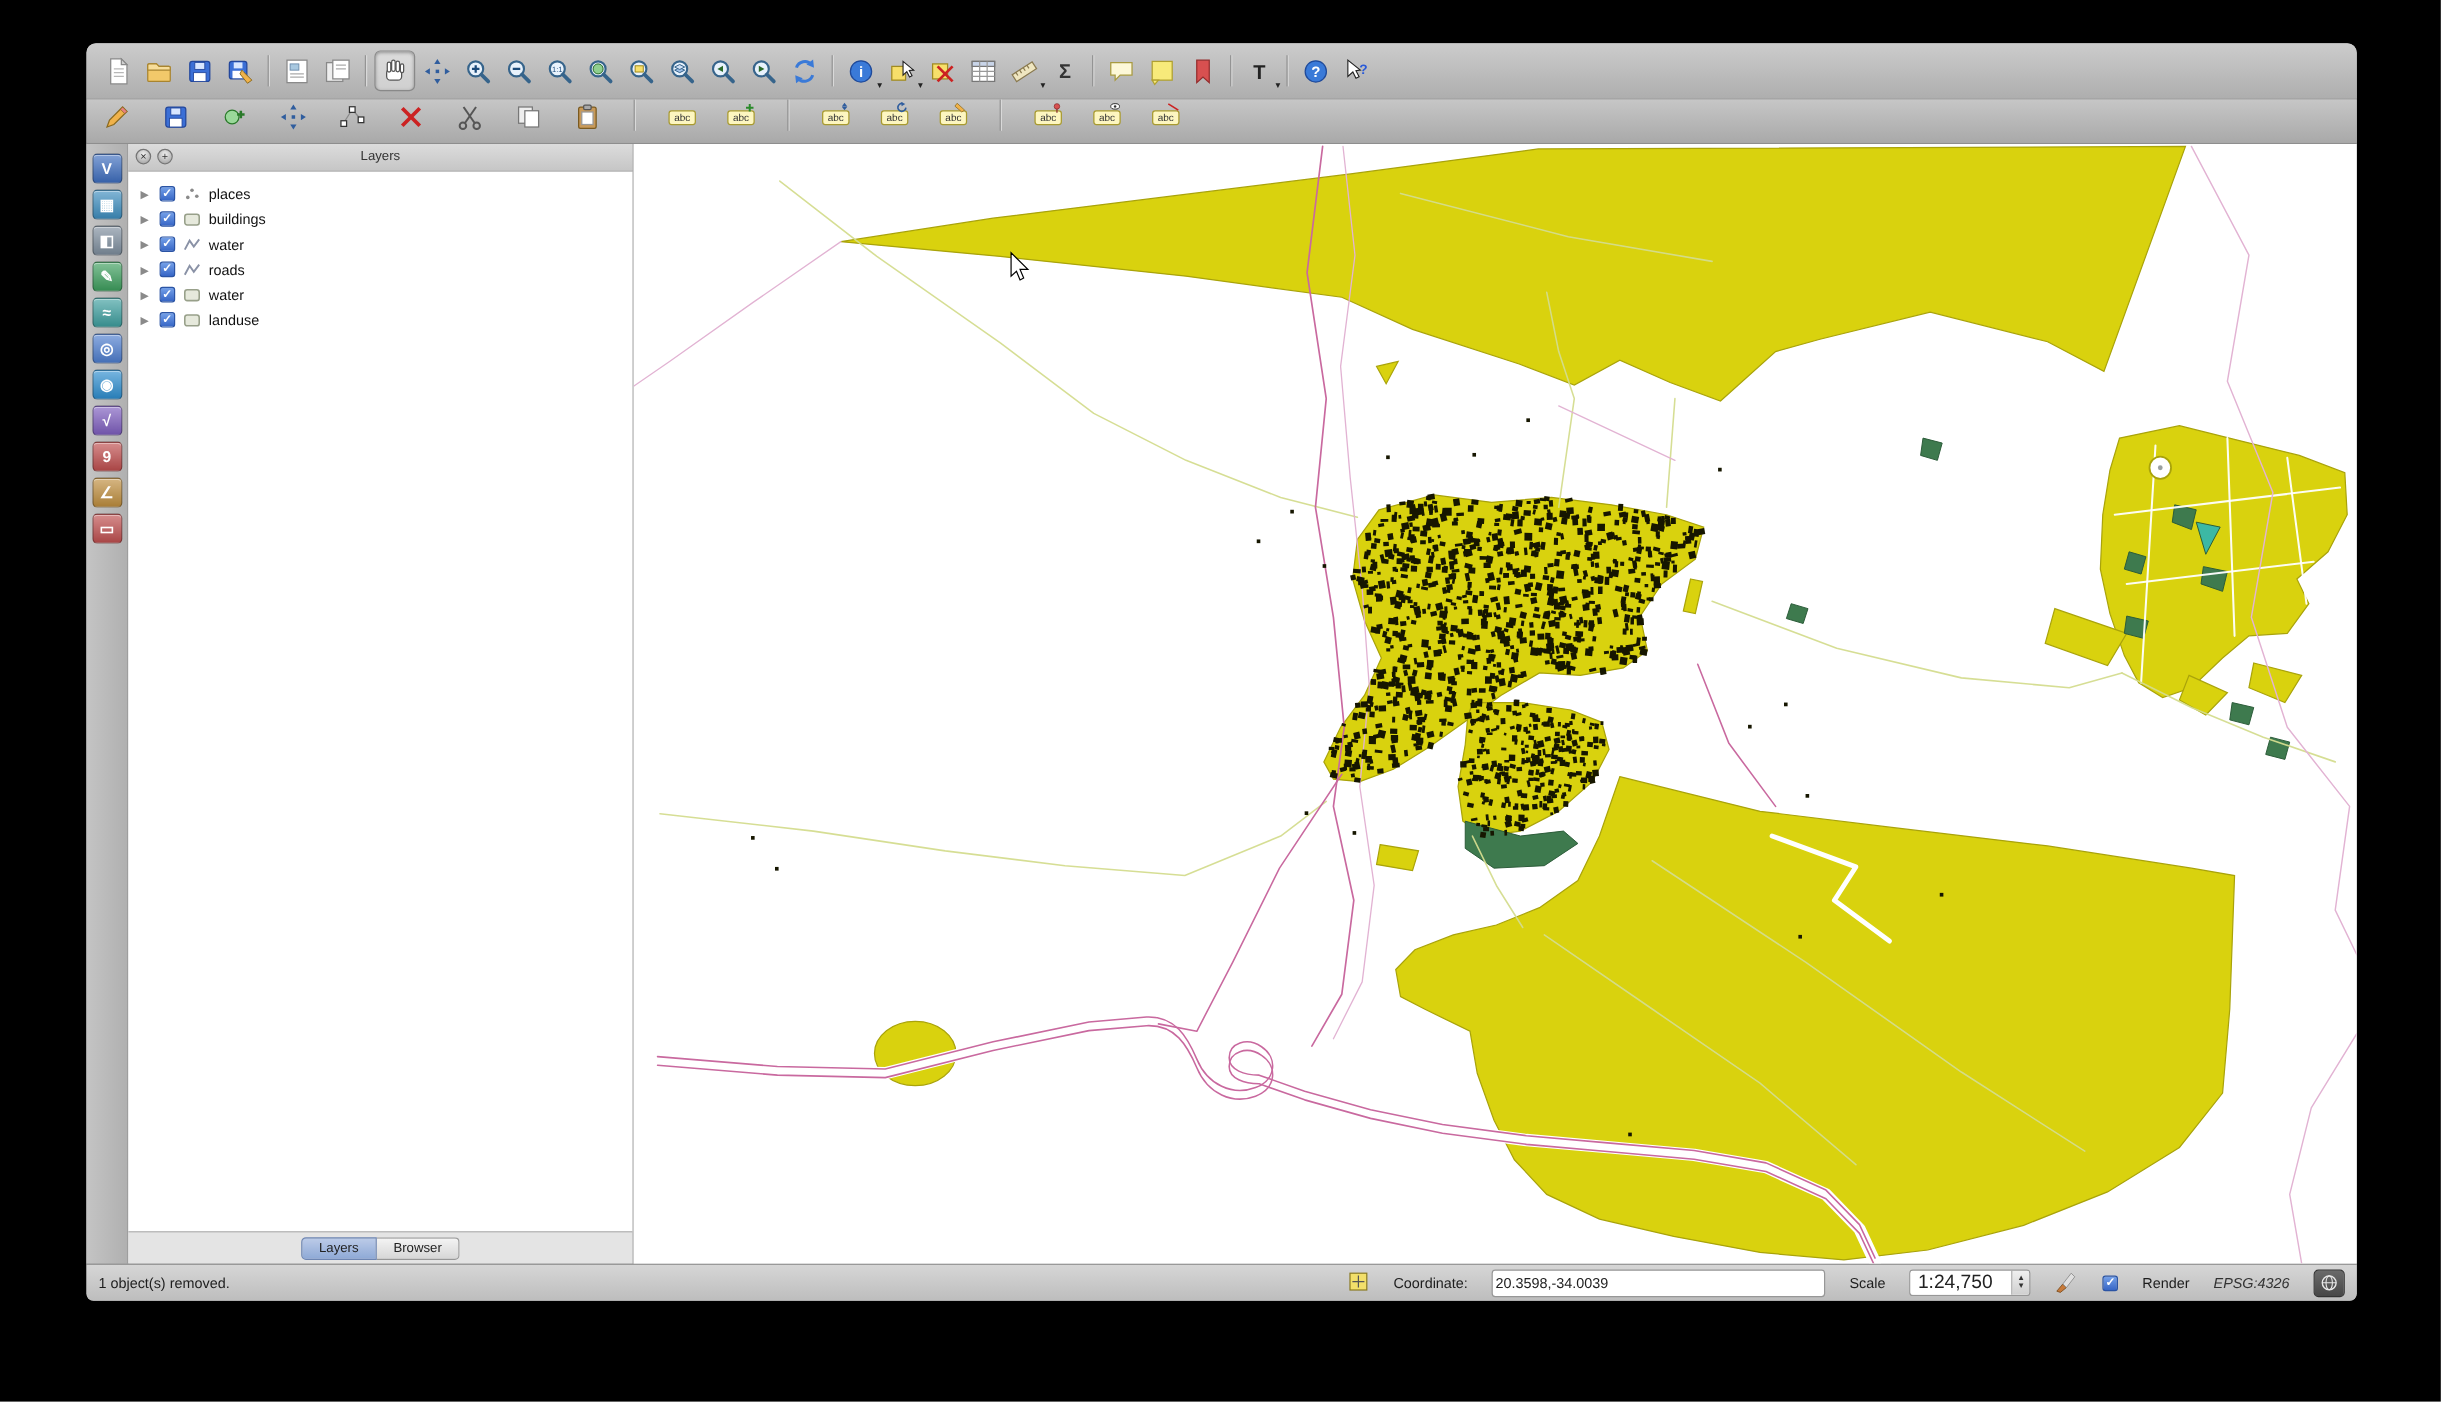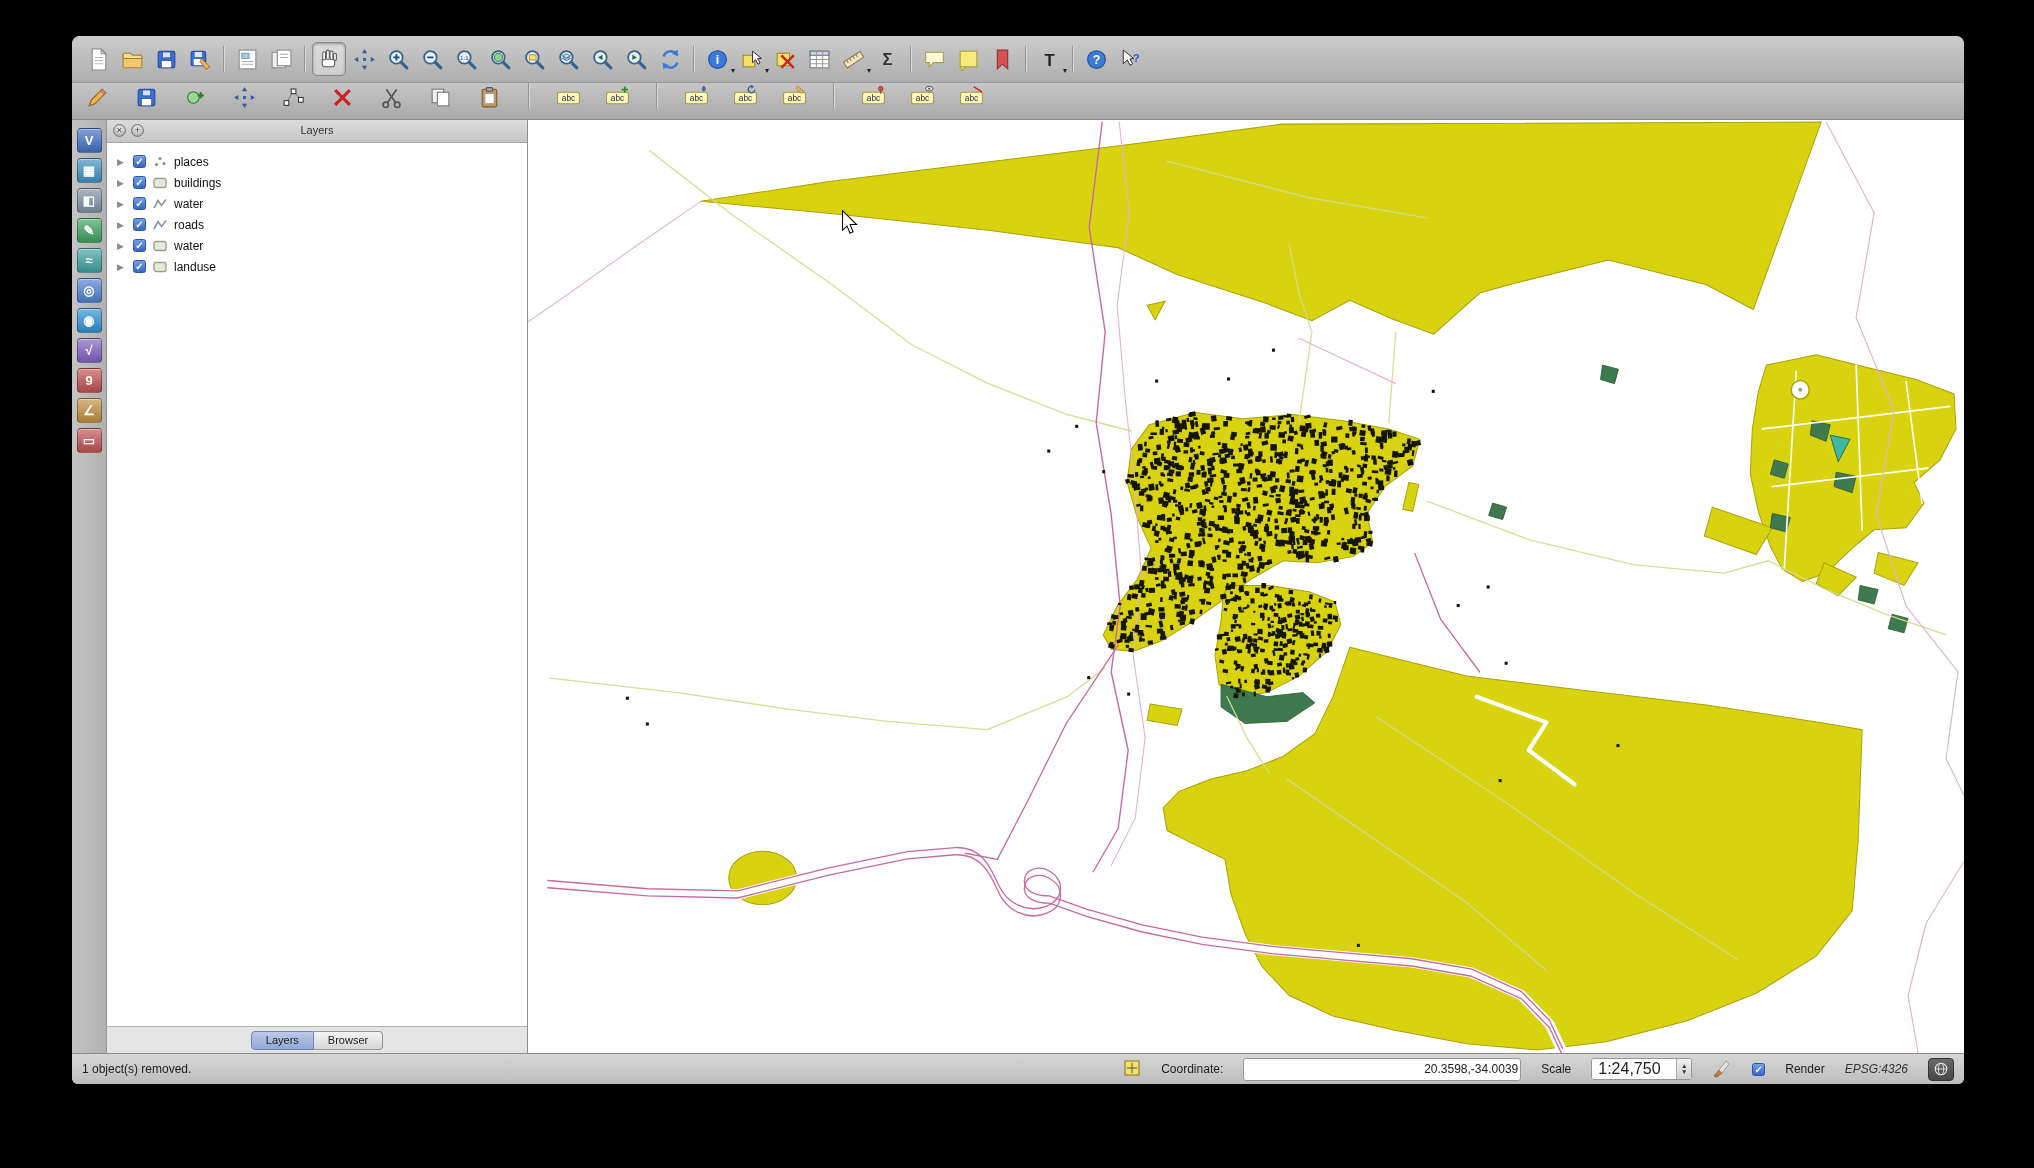--- a/index.html
+++ b/index.html
@@ -71,21 +71,21 @@
   .ptab:first-child{border-radius:4px 0 0 4px;}
   .ptab:last-child{border-radius:0 4px 4px 0;border-left:none;}
   
   #map-wrap{flex:1 1 auto;position:relative;background:#fff;overflow:hidden;}
   #map{position:absolute;left:0;top:0;width:100%;height:100%;}
   
   #statusbar{height:30px;flex:0 0 auto;display:flex;align-items:center;gap:20px;padding:0 10px;
     background:linear-gradient(#d6d6d6,#bdbdbd);border-top:1px solid #8d8d8d;font-size:12px;color:#1d1d1d;}
   #status-spacer{flex:1 1 auto;}
   .coord-input{width:272px;height:19px;border:1px solid #979797;border-radius:3px;background:#fff;
-    font-size:12px;text-align:right;color:#222;font-family:"Liberation Sans",sans-serif;}
+    font-size:12px;text-align:left;color:#222;font-family:"Liberation Sans",sans-serif;}
   .scale-box{display:flex;align-items:stretch;border:1px solid #979797;background:#fff;height:20px;border-radius:3px;overflow:hidden;}
   .scale-input{width:76px;border:none;outline:none;font-size:16px;padding-left:6px;color:#222;
     font-family:"Liberation Sans",sans-serif;}
   .scale-arrows{width:14px;background:linear-gradient(#f0f0f0,#cfcfcf);border-left:1px solid #aaa;
     display:flex;flex-direction:column;justify-content:center;}
   .scale-arrows span{display:block;font-size:6.5px;line-height:6px;color:#333;text-align:center;}
   #crs-btn{width:24px;height:21px;border-radius:4px;background:linear-gradient(#6a6a6a,#474747);
     border:1px solid #333;display:flex;align-items:center;justify-content:center;}
 </style>
 </head>

